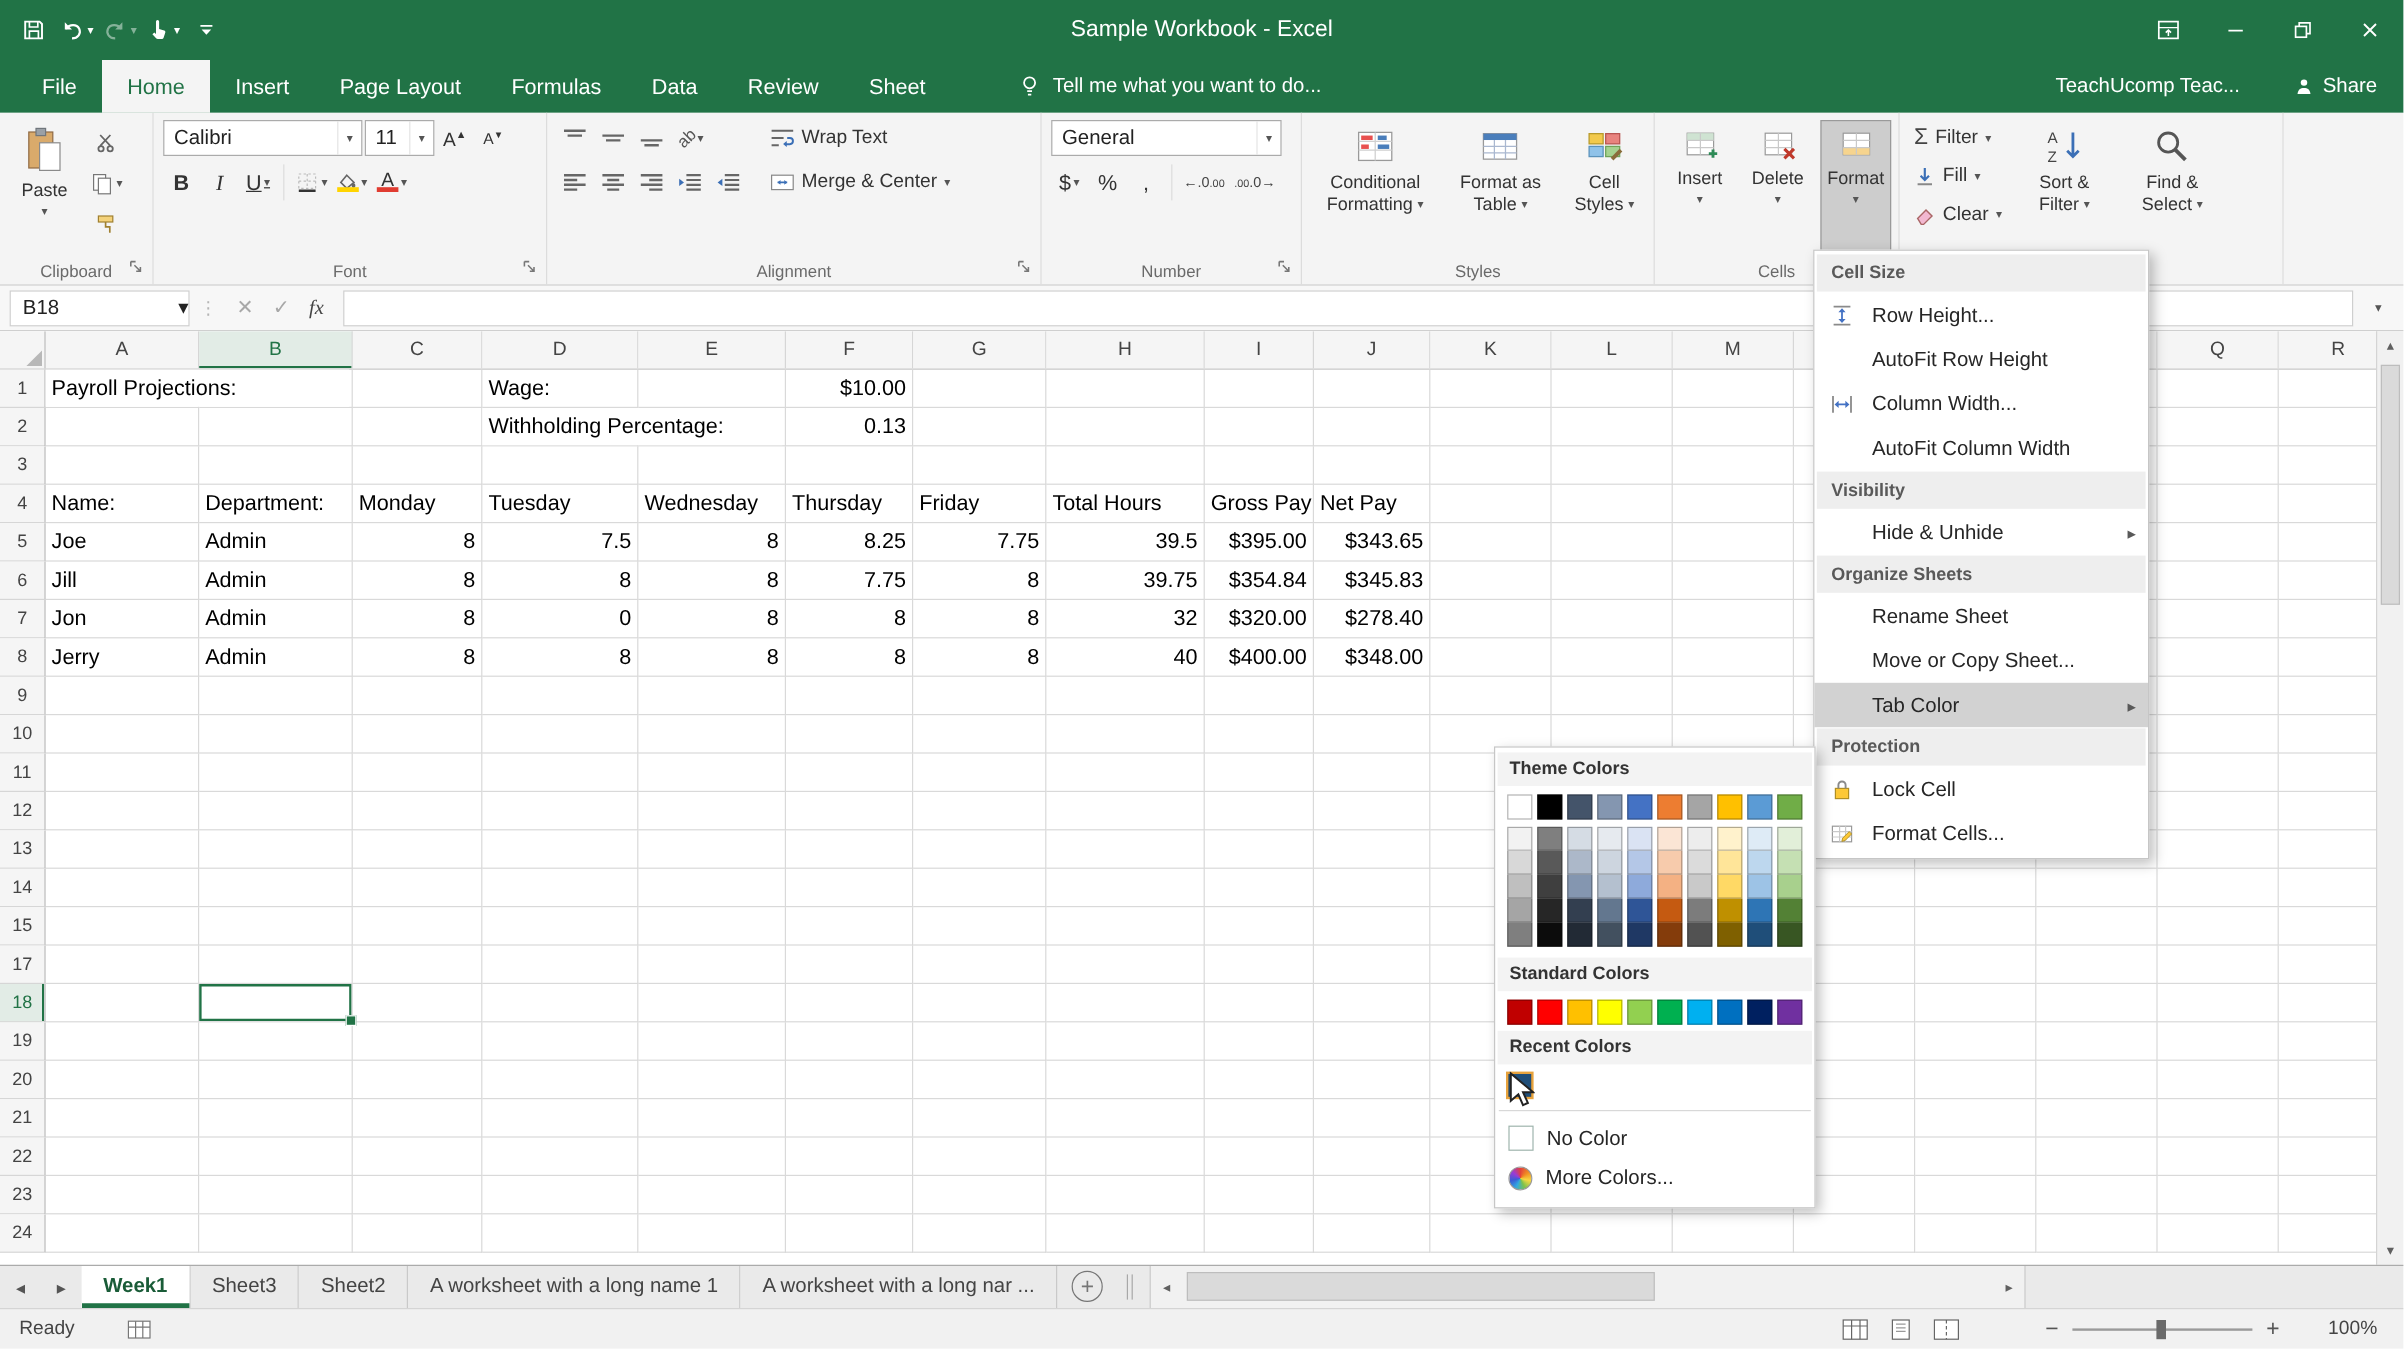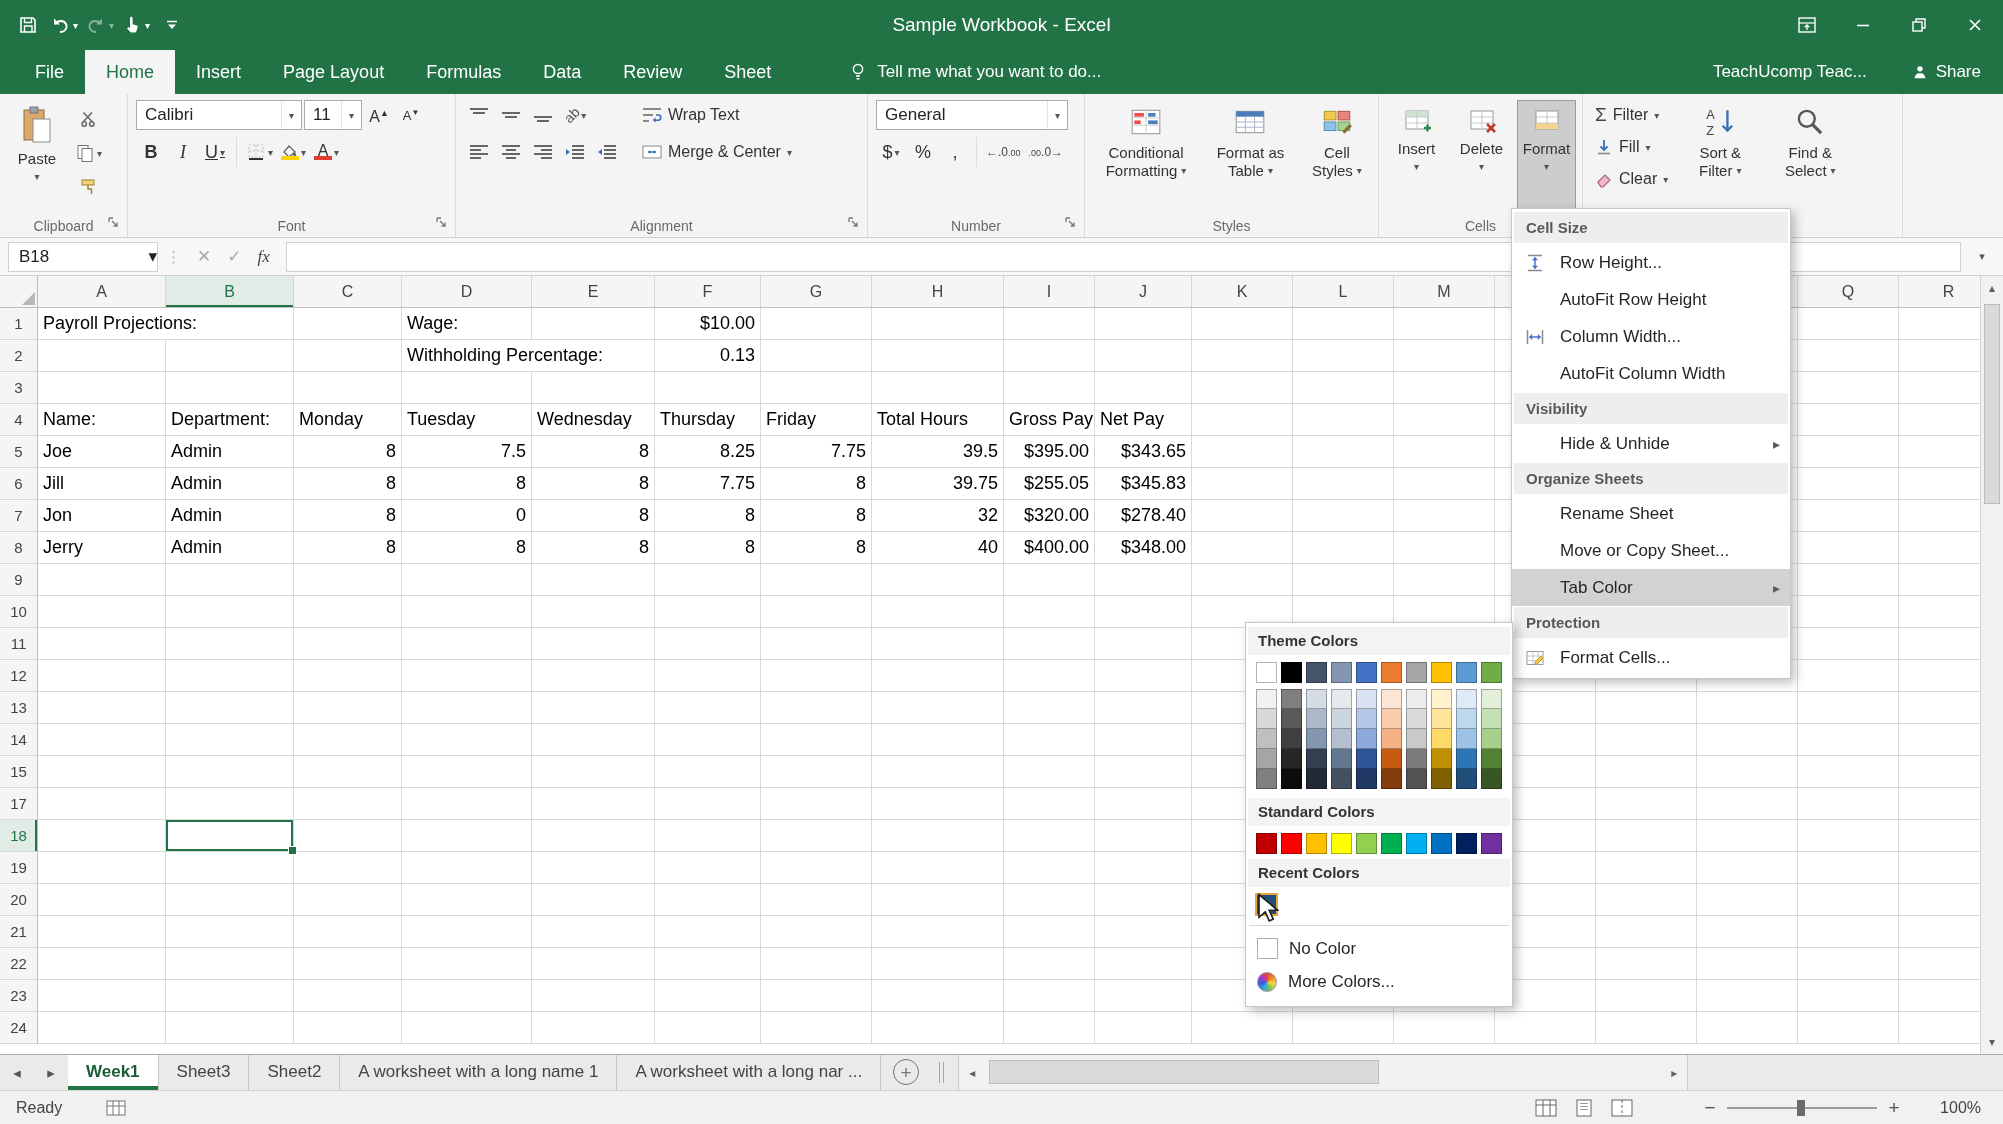--- a/index.html
+++ b/index.html
@@ -784,21 +784,21 @@
           <div class="cell" style="width: 106px;">
             <span class="ctext r">7.75</span>
           </div>
           <div class="cell" style="width: 111px;">
             <span class="ctext r">8</span>
           </div>
           <div class="cell" style="width: 132px;">
             <span class="ctext r">39.75</span>
           </div>
           <div class="cell" style="width: 91px;">
-            <span class="ctext r">$255.05</span>
+            <span class="ctext r">$354.84</span>
           </div>
           <div class="cell" style="width: 97px;">
             <span class="ctext r">$345.83</span>
           </div>
           <div class="cell" style="width: 101px;"></div>
           <div class="cell" style="width: 101px;"></div>
           <div class="cell" style="width: 101px;"></div>
           <div class="cell" style="width: 101px;"></div>
           <div class="cell" style="width: 101px;"></div>
           <div class="cell" style="width: 101px;"></div>
@@ -1312,20 +1312,29 @@
       </div>
       <div class="mitem hl">
         <span class="micon"></span>
         <span class="mlabel">Tab Color</span>
         <span class="marrow">▸</span>
       </div>
       <div class="mhdr">Protection</div>
       <div class="mitem">
         <span class="micon">
           <svg width="20" height="20" viewBox="0 0 20 20">
+            <rect x="4.5" y="9" width="11" height="8.5" fill="#fdc835" stroke="#b08f23"></rect>
+            <path d="M7 9V6.2a3 3 0 016 0V9" fill="none" stroke="#8a8a8a" stroke-width="1.6"></path>
+          </svg>
+        </span>
+        <span class="mlabel">Lock Cell</span>
+      </div>
+      <div class="mitem">
+        <span class="micon">
+          <svg width="20" height="20" viewBox="0 0 20 20">
             <rect x="2" y="3.5" width="16" height="13" fill="#fff" stroke="#999"></rect>
             <path d="M2 8h16M2 12.5h16M8 3.5v13M13 3.5v13" stroke="#c9c9c9"></path>
             <path d="M10.5 13.5L16 8l2 2-5.5 5.5-2.6.6z" fill="#fdc835" stroke="#b08f23" stroke-width=".8"></path>
           </svg>
         </span>
         <span class="mlabel">Format Cells...</span>
       </div>
     </div>
 
   <div class="cpop">

